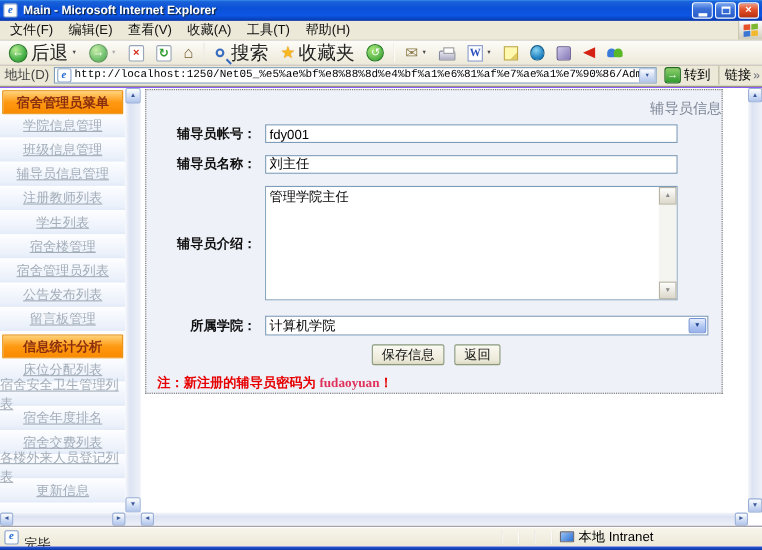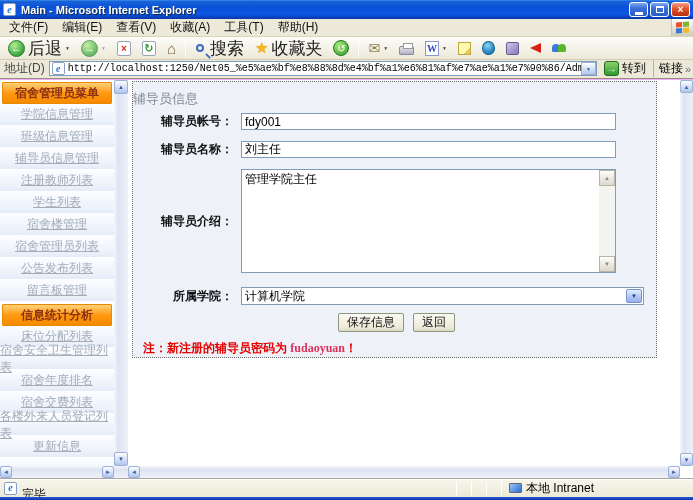--- a/index.html
+++ b/index.html
@@ -1,18 +1,18 @@
 <!DOCTYPE html>
 <html><head>
 <meta charset="utf-8">
 <style>
   * { margin:0; padding:0; box-sizing:border-box; }
   html,body { width:693px; height:500px; }
   body { font-family:"Liberation Sans","DejaVu Sans",sans-serif; font-size:12px; }
-  .win { position:relative; width:693px; height:500px; overflow:hidden; background:#f0abfc; }
+  .win { position:relative; width:693px; height:500px; overflow:hidden; background:#8b5cf6; }
   .ab { position:absolute; }
 
   
   .titlebar { left:0; top:0; width:693px; height:19px;
     background:linear-gradient(180deg,#388eef 0%,#1961d8 8%,#0b51d8 40%,#0d55e4 75%,#0638a8 100%);
     display:flex; align-items:center; padding:0 3px; }
   .ie-pageico { width:13px; height:13px; background:#fff; border:1px solid #88a0c8; border-radius:2px;
     display:flex; align-items:center; justify-content:center; }
   .ie-pageico::after { content:"e"; font:bold italic 10px/1 "Liberation Serif",serif; color:#2a6fd6; }
   .title-text { color:#fff; font-weight:bold; font-size:11px; margin-left:5px; flex:1;
@@ -111,21 +111,21 @@
   .sb-btn { background:linear-gradient(180deg,#fdfefe,#cfdcf4 60%,#b0c4ec); border:1px solid #9ab0d8;
     border-radius:2px; display:flex; align-items:center; justify-content:center; font-size:6px; color:#3d5a9e; }
   .side-vsb { left:114px; top:0; width:14px; height:386px; }
   .side-hsb { left:0; top:386px; width:128px; height:12px; }
   .main-vsb { left:680px; top:0; width:13px; height:386px; }
   .main-hsb { left:128px; top:386px; width:552px; height:12px; }
 
   
   .mainframe { left:128px; top:0; width:552px; height:386px; background:#fff; }
   .panel { left:4px; top:1px; width:525px; height:277px; background:#eef1f8; border:1px dotted #6a6a6a; }
-  .form-title { left:0; top:8px; width:100%; text-align:left; color:#7d8796; font-size:13px; }
+  .form-title { left:0; top:8px; width:100%; text-align:right; color:#7d8796; font-size:13px; }
   .flabel { width:96px; text-align:right; font-weight:bold; color:#111; }
   .frow { display:flex; align-items:center; gap:8px; left:4px; }
   .tinput { width:375px; height:17px; border:1px solid #7f9db9; background:#fff; font-size:12px; padding:1px 3px;
     font-family:"Liberation Sans","DejaVu Sans",sans-serif; }
   .ta-wrap { width:375px; height:104px; border:1px solid #7f9db9; background:#fff; position:relative; }
   .ta-wrap textarea { width:358px; height:102px; border:none; resize:none; font-size:12px; padding:1px 3px;
     font-family:Liberation Mono, monospace; outline:none; }
   .ta-sb { position:absolute; right:0; top:0; width:16px; height:102px; background:#f4f4f0; }
   .ta-sb .sbb { position:absolute; left:0; width:16px; height:16px; background:linear-gradient(180deg,#fdfdfb,#dcd8cc);
     border:1px solid #b8b4a4; display:flex; align-items:center; justify-content:center; font-size:6px; color:#888; }

